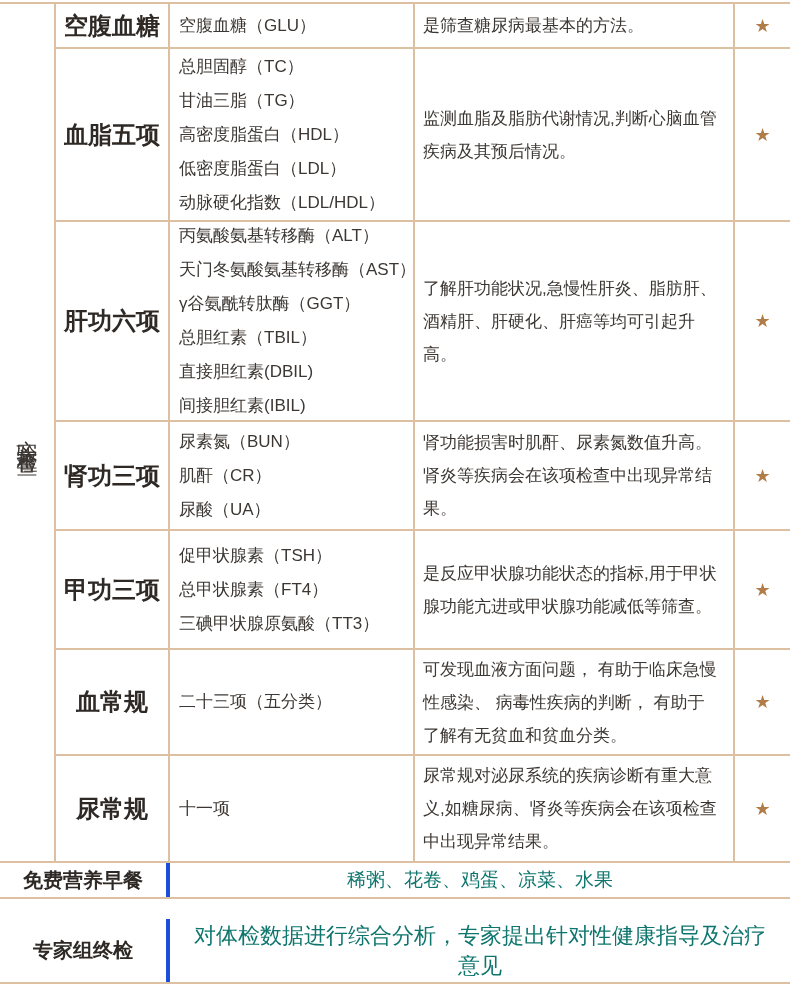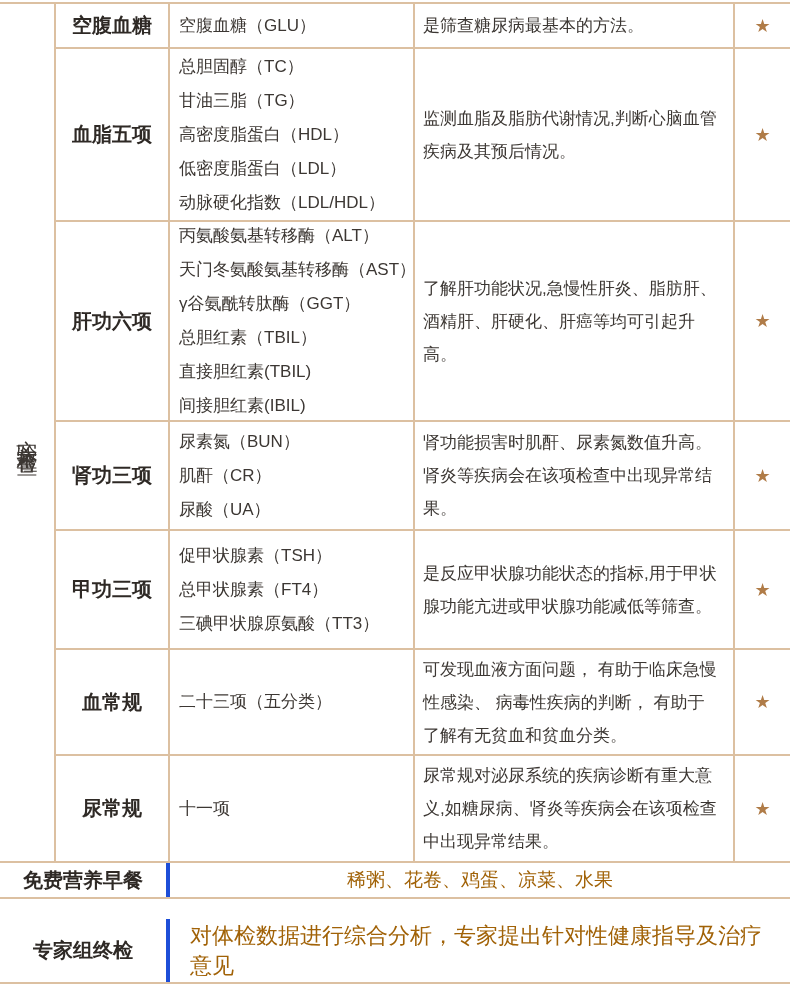--- a/index.html
+++ b/index.html
@@ -49,21 +49,21 @@
   .lab-row:nth-child(5) { height: 119px; }
   .lab-row:nth-child(6) { height: 106px; }
   .lab-row:nth-child(7) { height: 105px; }
   .cell { border-right: 2px solid #dcc0a1; }
   .cat-cell {
     width: 114px;
     flex: 0 0 114px;
     display: flex;
     align-items: center;
     justify-content: center;
-    font-size: 20px;
+    font-size: 24px;
     font-weight: 700;
     color: #2e2925;
     text-align: center;
   }
   .items-cell {
     width: 245px;
     flex: 0 0 245px;
     display: flex;
     flex-direction: column;
     justify-content: center;
@@ -111,22 +111,23 @@
     justify-content: center;
     font-size: 20px;
     font-weight: 700;
     color: #2e2925;
   }
   .bval-cell {
     flex: 1 1 auto;
     display: flex;
     align-items: center;
     justify-content: center;
+    text-align: center;
     padding: 4px 20px;
-    color: #a16207;
+    color: #0f766e;
   }
   .bval-lg { font-size: 19px; }
   .bval-md { font-size: 22px; }
 </style>
 </head>
 <body>
 
 <div class="table-wrap">
   <div class="lab-section">
     <div class="vlabel-cell">
@@ -161,21 +162,21 @@
             <span class="star">★</span>
           </div>
         </div>
         <div class="lab-row">
           <div class="cell cat-cell">肝功六项</div>
           <div class="cell items-cell">
             <div class="item-line">丙氨酸氨基转移酶（ALT）</div>
             <div class="item-line">天门冬氨酸氨基转移酶（AST）</div>
             <div class="item-line">γ谷氨酰转肽酶（GGT）</div>
             <div class="item-line">总胆红素（TBIL）</div>
-            <div class="item-line">直接胆红素(TBIL)</div>
+            <div class="item-line">直接胆红素(DBIL)</div>
             <div class="item-line">间接胆红素(IBIL)</div>
           </div>
           <div class="cell desc-cell">
             <div class="desc-text">了解肝功能状况,急慢性肝炎、脂肪肝、酒精肝、肝硬化、肝癌等均可引起升高。</div>
           </div>
           <div class="cell star-cell">
             <span class="star">★</span>
           </div>
         </div>
         <div class="lab-row">

